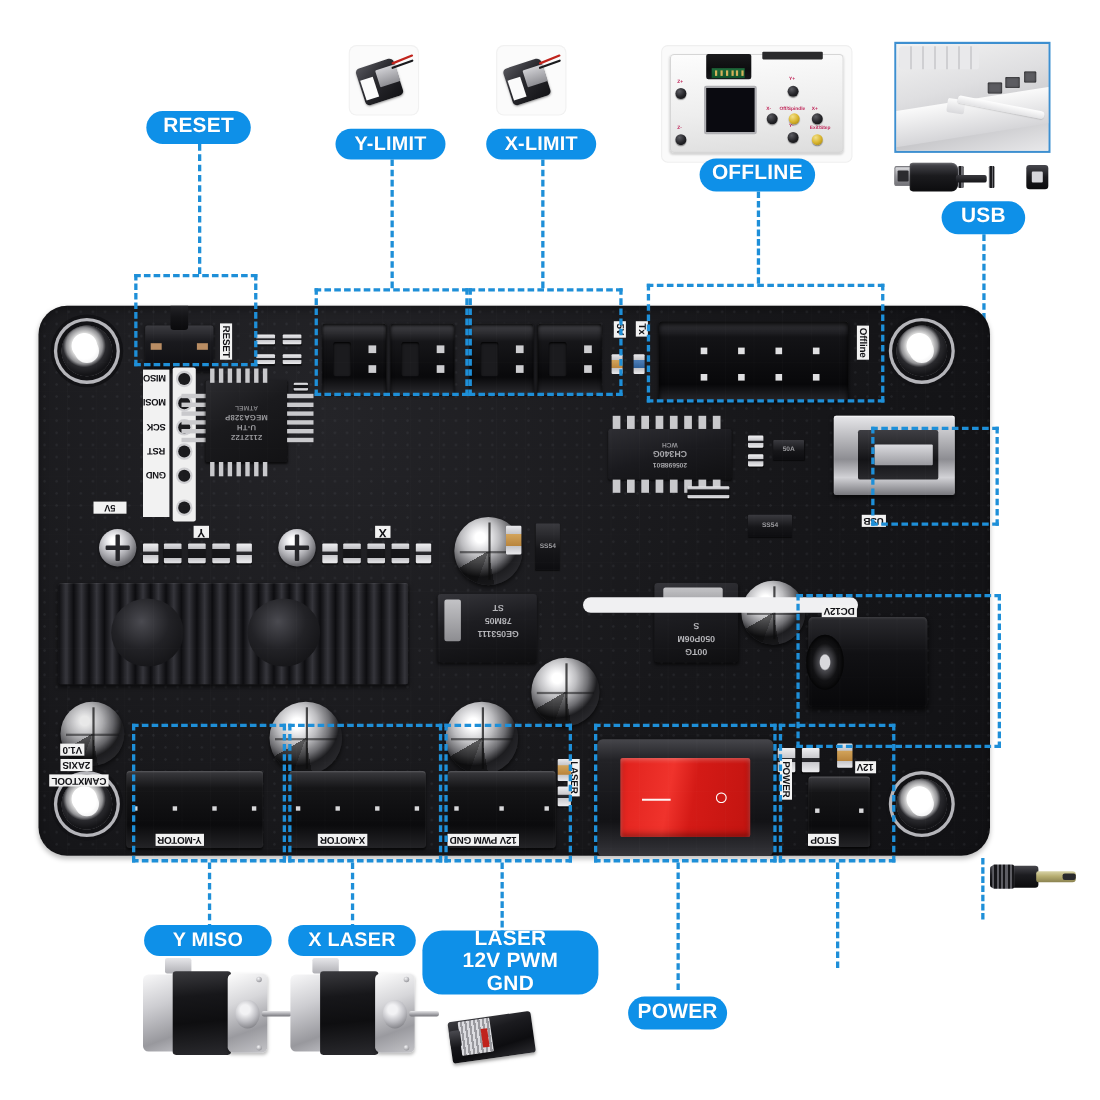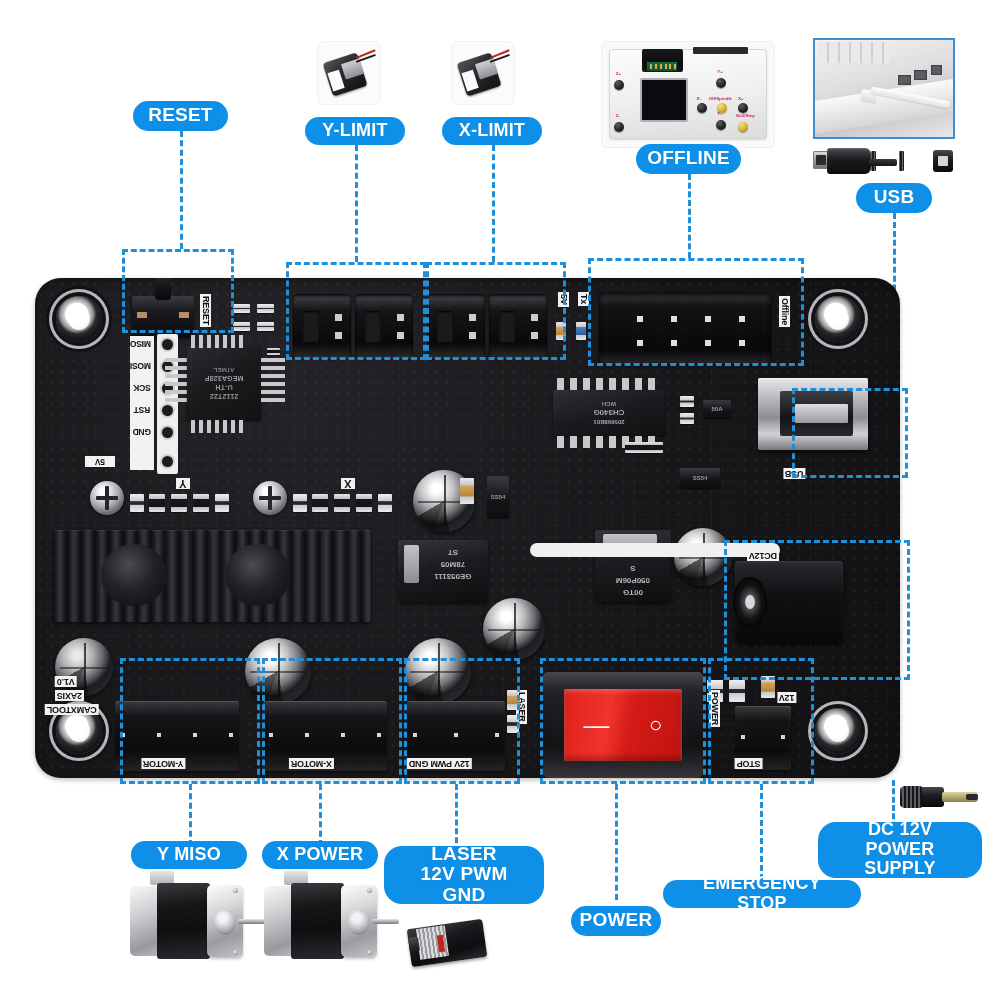--- a/index.html
+++ b/index.html
@@ -907,35 +907,28 @@
   <div class="vline" style="left:319px; top:784px; height:62px;"></div>
   <div class="vline" style="left:455px; top:784px; height:68px;"></div>
   <div class="vline" style="left:615px; top:784px; height:116px;"></div>
   <div class="vline" style="left:760px; top:784px; height:96px;"></div>
   <div class="vline" style="left:892px; top:780px; height:56px;"></div>
 
   <div class="pill" style="left:131px; top:841px; width:116px; height:28px; font-size:18px;">
     <span>Y MISO</span>
   </div>
   <div class="pill" style="left:262px; top:841px; width:116px; height:28px; font-size:18px;">
-    <span>X POWER</span>
+    <span>X LASER</span>
   </div>
   <div class="pill two" style="left:384px; top:846px; width:160px; height:58px; font-size:19px;">
     <span>LASER
 12V PWM GND</span>
   </div>
   <div class="pill" style="left:571px; top:906px; width:90px; height:30px; font-size:19px;">
     <span>POWER</span>
-  </div>
-  <div class="pill" style="left:663px; top:880px; width:198px; height:28px; font-size:18px;">
-    <span>EMERGENCY STOP</span>
-  </div>
-  <div class="pill two" style="left:818px; top:822px; width:164px; height:56px; font-size:18px;">
-    <span>DC 12V POWER
-SUPPLY</span>
   </div>
 
   <div class="photo stepper" style="left:128px; top:878px; width:120px; height:86px;">
     <div class="conn"></div>
     <div class="backcap"></div>
     <div class="midband"></div>
     <div class="frontcap"></div>
     <div class="boss"></div>
     <div class="shaft"></div>
     <div class="screw" style="right:8%; top:12%;"></div>

